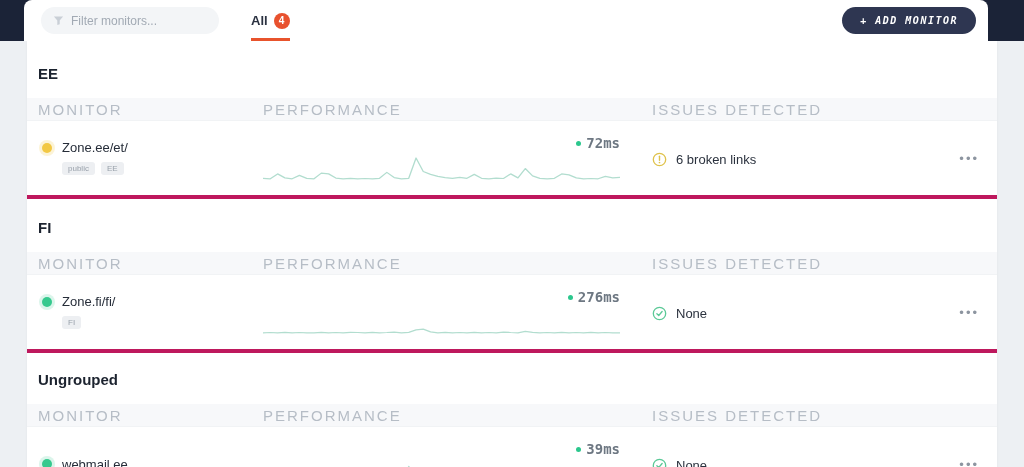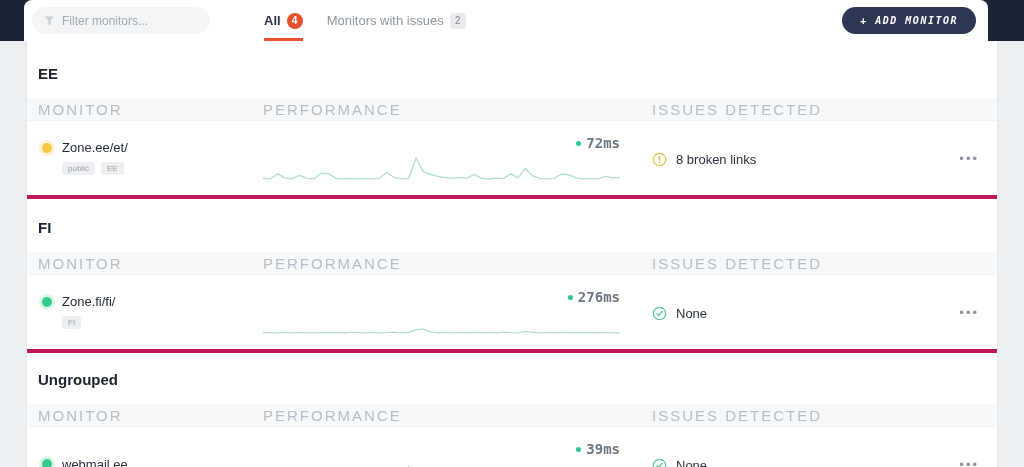--- a/index.html
+++ b/index.html
@@ -3,30 +3,30 @@
 <meta charset="utf-8">
 <style>
   * { margin:0; padding:0; box-sizing:border-box; }
   html,body { width:1024px; height:467px; overflow:hidden;
     font-family:"Liberation Sans", sans-serif; background:#edf0f3; }
 
   
   .topbar { position:relative; height:41px; background:#1b2337; }
   .topbar-inner { position:absolute; left:24px; right:36px; top:0; bottom:0;
     background:#ffffff; border-radius:8px 8px 0 0;
-    display:flex; align-items:stretch; padding-left:8px; }
+    display:flex; align-items:stretch; padding-left:17px; }
   .filter-pill { align-self:center; display:flex; align-items:center; gap:7px;
     width:178px; height:27px; background:#f3f5f7; border-radius:14px;
     padding:0 12px; cursor:text; }
   .filter-pill svg { flex:0 0 auto; }
   .filter-pill input { border:none; outline:none; background:transparent;
     font-family:"Liberation Sans", sans-serif; font-size:12px; color:#4a5460; width:100%; }
   .filter-pill input::placeholder { color:#a2aab4; }
 
-  .tabs { display:flex; align-items:stretch; margin-left:54px;justify-content:center; }
+  .tabs { display:flex; align-items:stretch; margin-left:32px;justify-content:center; }
   .tab { display:flex; align-items:center; gap:6px; cursor:pointer;
     border-bottom:3px solid transparent; padding-top:3px; }
   .tab + .tab { margin-left:24px; }
   .tab .tlabel { font-size:13px; color:#8d96a0; }
   .tab.active .tlabel { color:#2a3140; font-weight:700; }
   .tab.active { border-bottom-color:#e8532c; }
   .badge-round { min-width:16px; height:16px; border-radius:50%;
     background:#e8512e; color:#fff; font-size:10px; font-weight:700;
     display:flex; align-items:center; justify-content:center; padding:0 2px; }
   .badge-soft { min-width:16px; height:16px; border-radius:4px;
@@ -99,24 +99,20 @@
         <path d="M1 1.5 H11 L7.3 6 V10 L4.7 11 V6 Z" fill="#c9cfd6"></path>
       </svg>
       <input type="text" placeholder="Filter monitors..." style="">
     </div>
 
     <div class="tabs">
       <div class="tab active">
         <span class="tlabel">All</span>
         <span class="badge-round">4</span>
       </div>
-      <div class="tab">
-        <span class="tlabel">Monitors with issues</span>
-        <span class="badge-soft">2</span>
-      </div>
     </div>
 
     <button class="add-btn">+ ADD MONITOR</button>
   </div>
 </div>
 
 <div class="page">
   <div class="panel">
 
     <section class="group">
@@ -146,21 +142,21 @@
           <svg class="spark" viewBox="0 0 352 34" preserveAspectRatio="none">
               <polyline points="0.0,26.9 7.2,27.4 14.4,22.2 21.6,26.4 28.7,27.4 35.9,23.8 43.1,26.9 50.3,27.4 57.5,21.4 64.7,22.2 71.8,26.6 79.0,27.4 86.2,26.9 93.4,27.4 100.6,27.1 107.8,27.4 114.9,26.9 122.1,20.6 129.3,26.1 136.5,27.4 143.7,26.9 150.9,5.3 158.0,19.6 165.2,22.7 172.4,24.8 179.6,26.1 186.8,26.9 194.0,25.8 201.1,26.9 208.3,22.7 215.5,26.9 222.7,27.4 229.9,26.6 237.1,27.1 244.2,22.2 251.4,26.4 258.6,16.5 265.8,24.3 273.0,26.9 280.2,27.4 287.3,26.9 294.5,22.2 301.7,23.2 308.9,26.4 316.1,27.4 323.3,27.1 330.4,27.4 337.6,24.8 344.8,26.4 352.0,25.8"></polyline>
             </svg>
         </div>
         <div class="col-issues">
           <svg class="icon-circle" viewBox="0 0 16 16">
             <circle cx="8" cy="8" r="6.6" fill="none" stroke="#dfc24b" stroke-width="1.4"></circle>
             <line x1="8" y1="4.6" x2="8" y2="8.8" stroke="#dfc24b" stroke-width="1.5" stroke-linecap="round"></line>
             <circle cx="8" cy="11.2" r="0.9" fill="#dfc24b"></circle>
           </svg>
-          <span class="issue-text">8 broken links</span>
+          <span class="issue-text">6 broken links</span>
         </div>
         <div class="col-menu">
           <button class="menu-btn">•••</button>
         </div>
       </div>
     </section>
 
     <section class="group divided">
       <h2 class="group-heading">FI</h2>
       <div class="grid thead">

